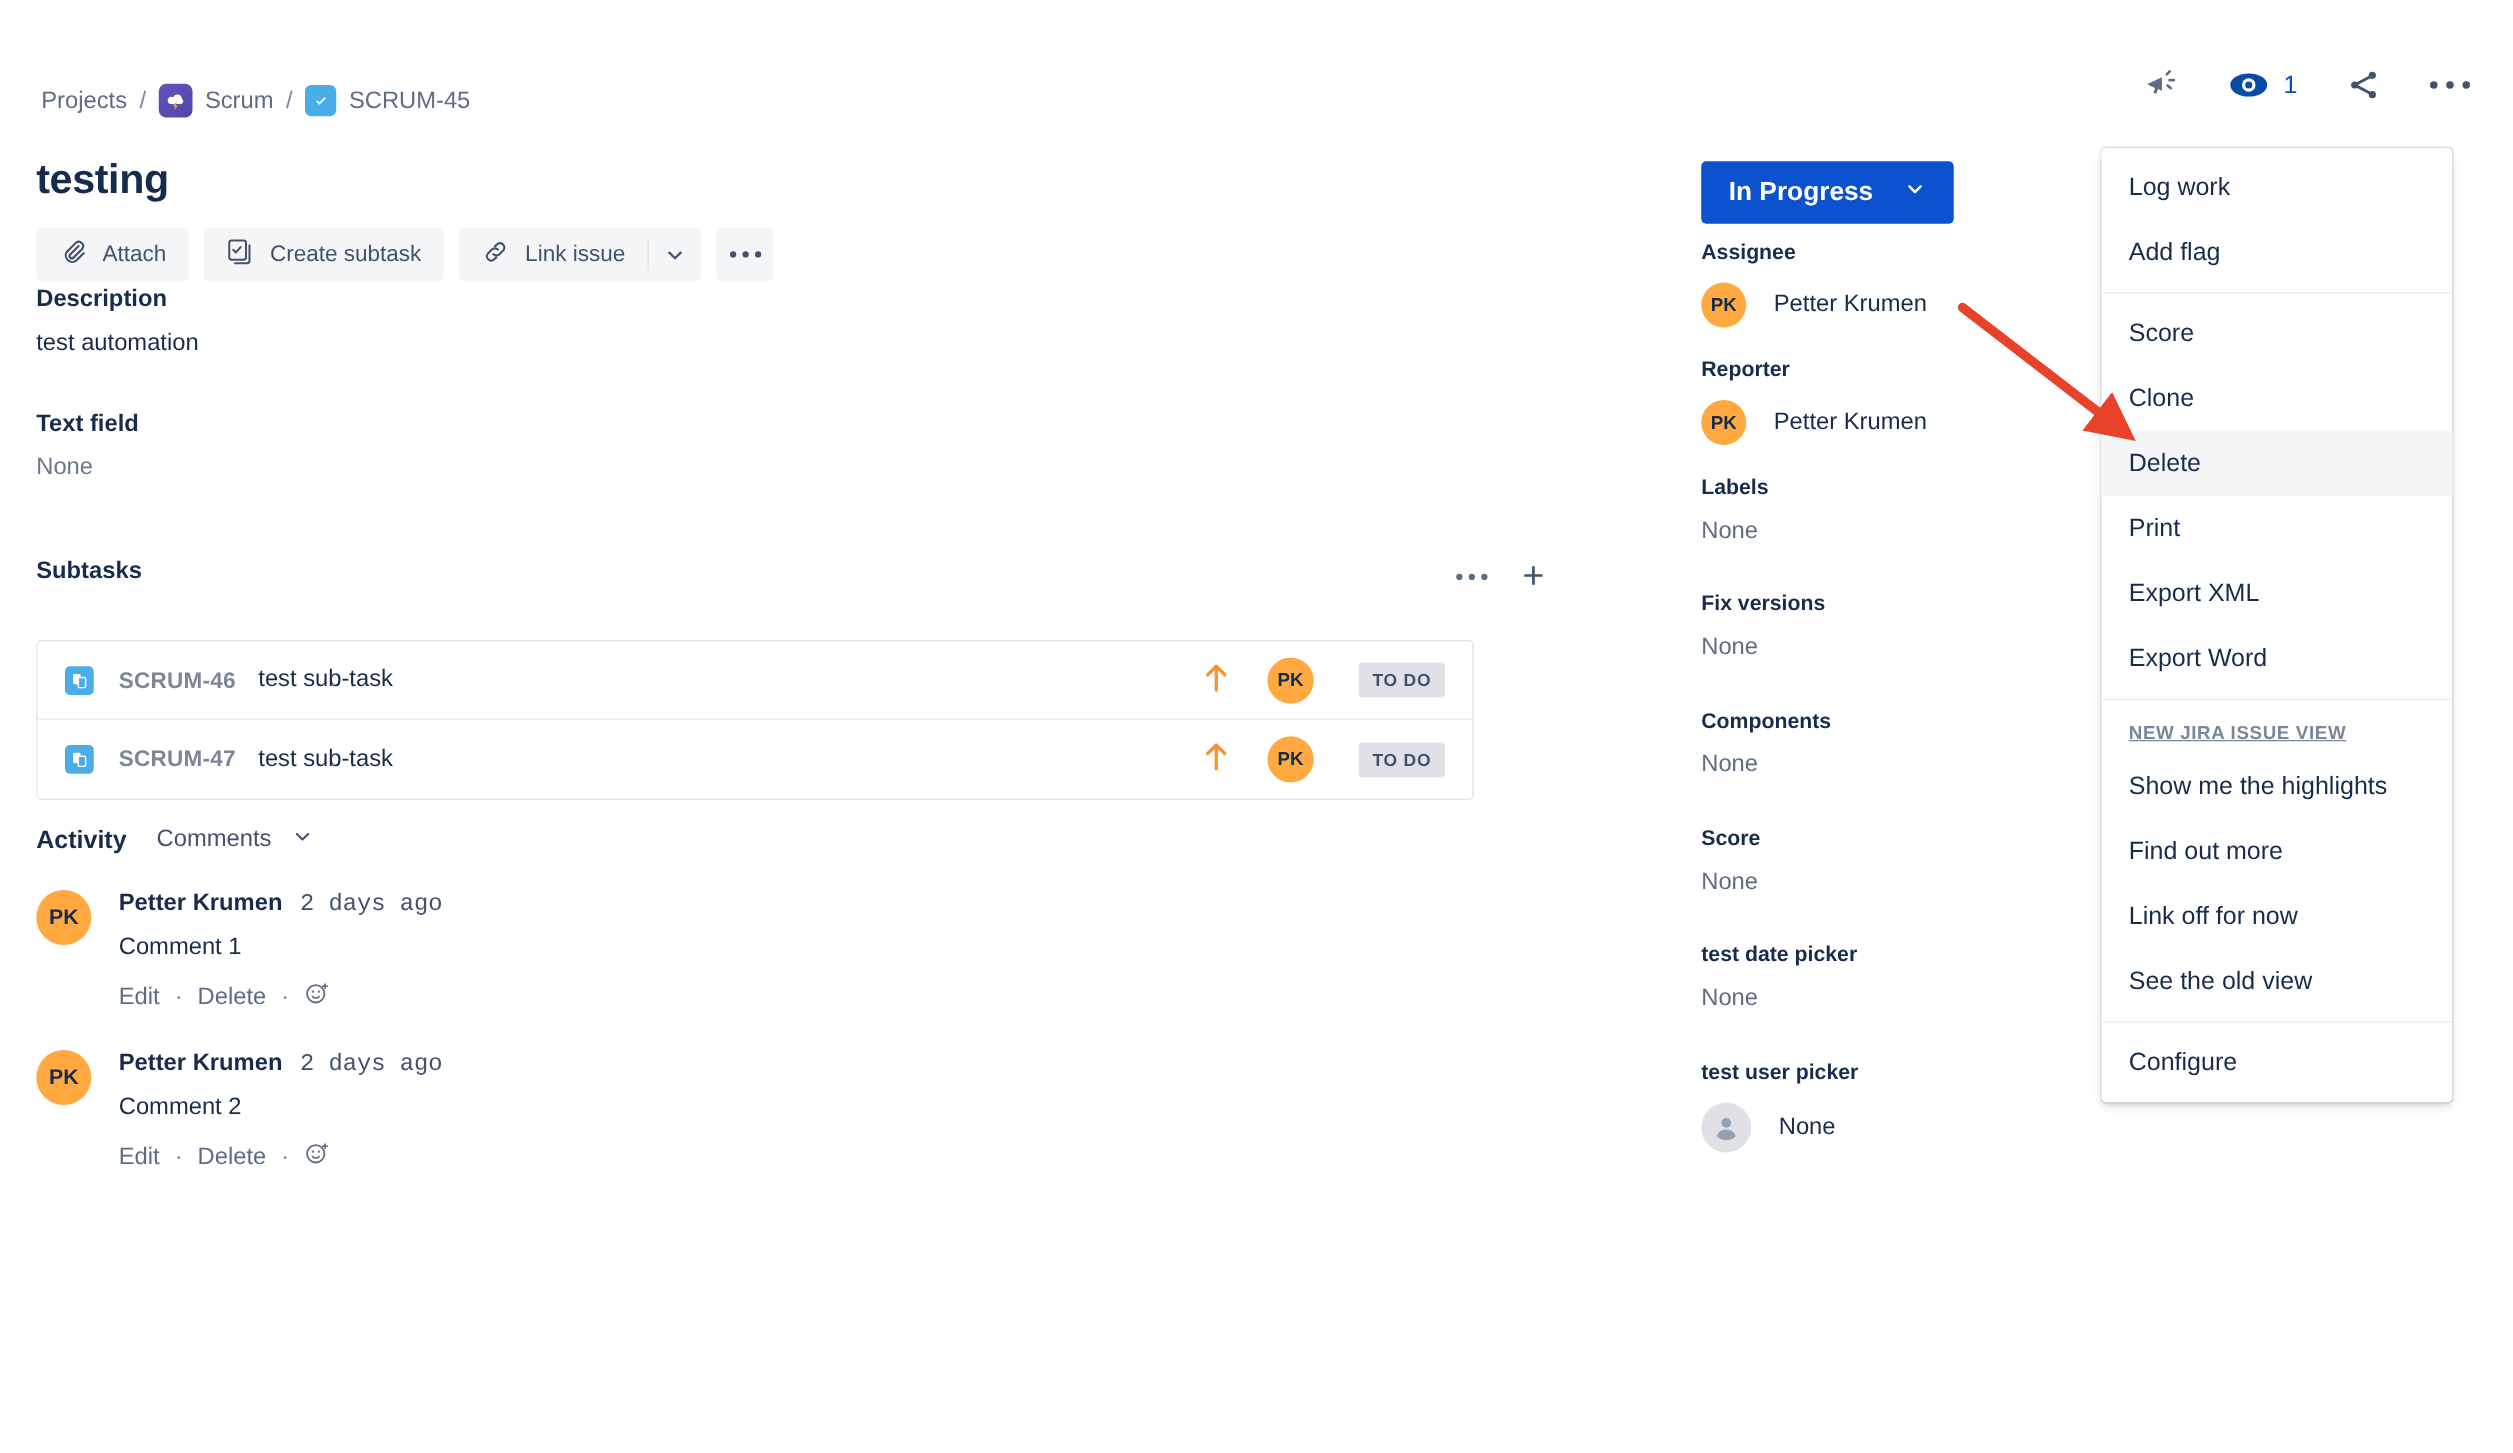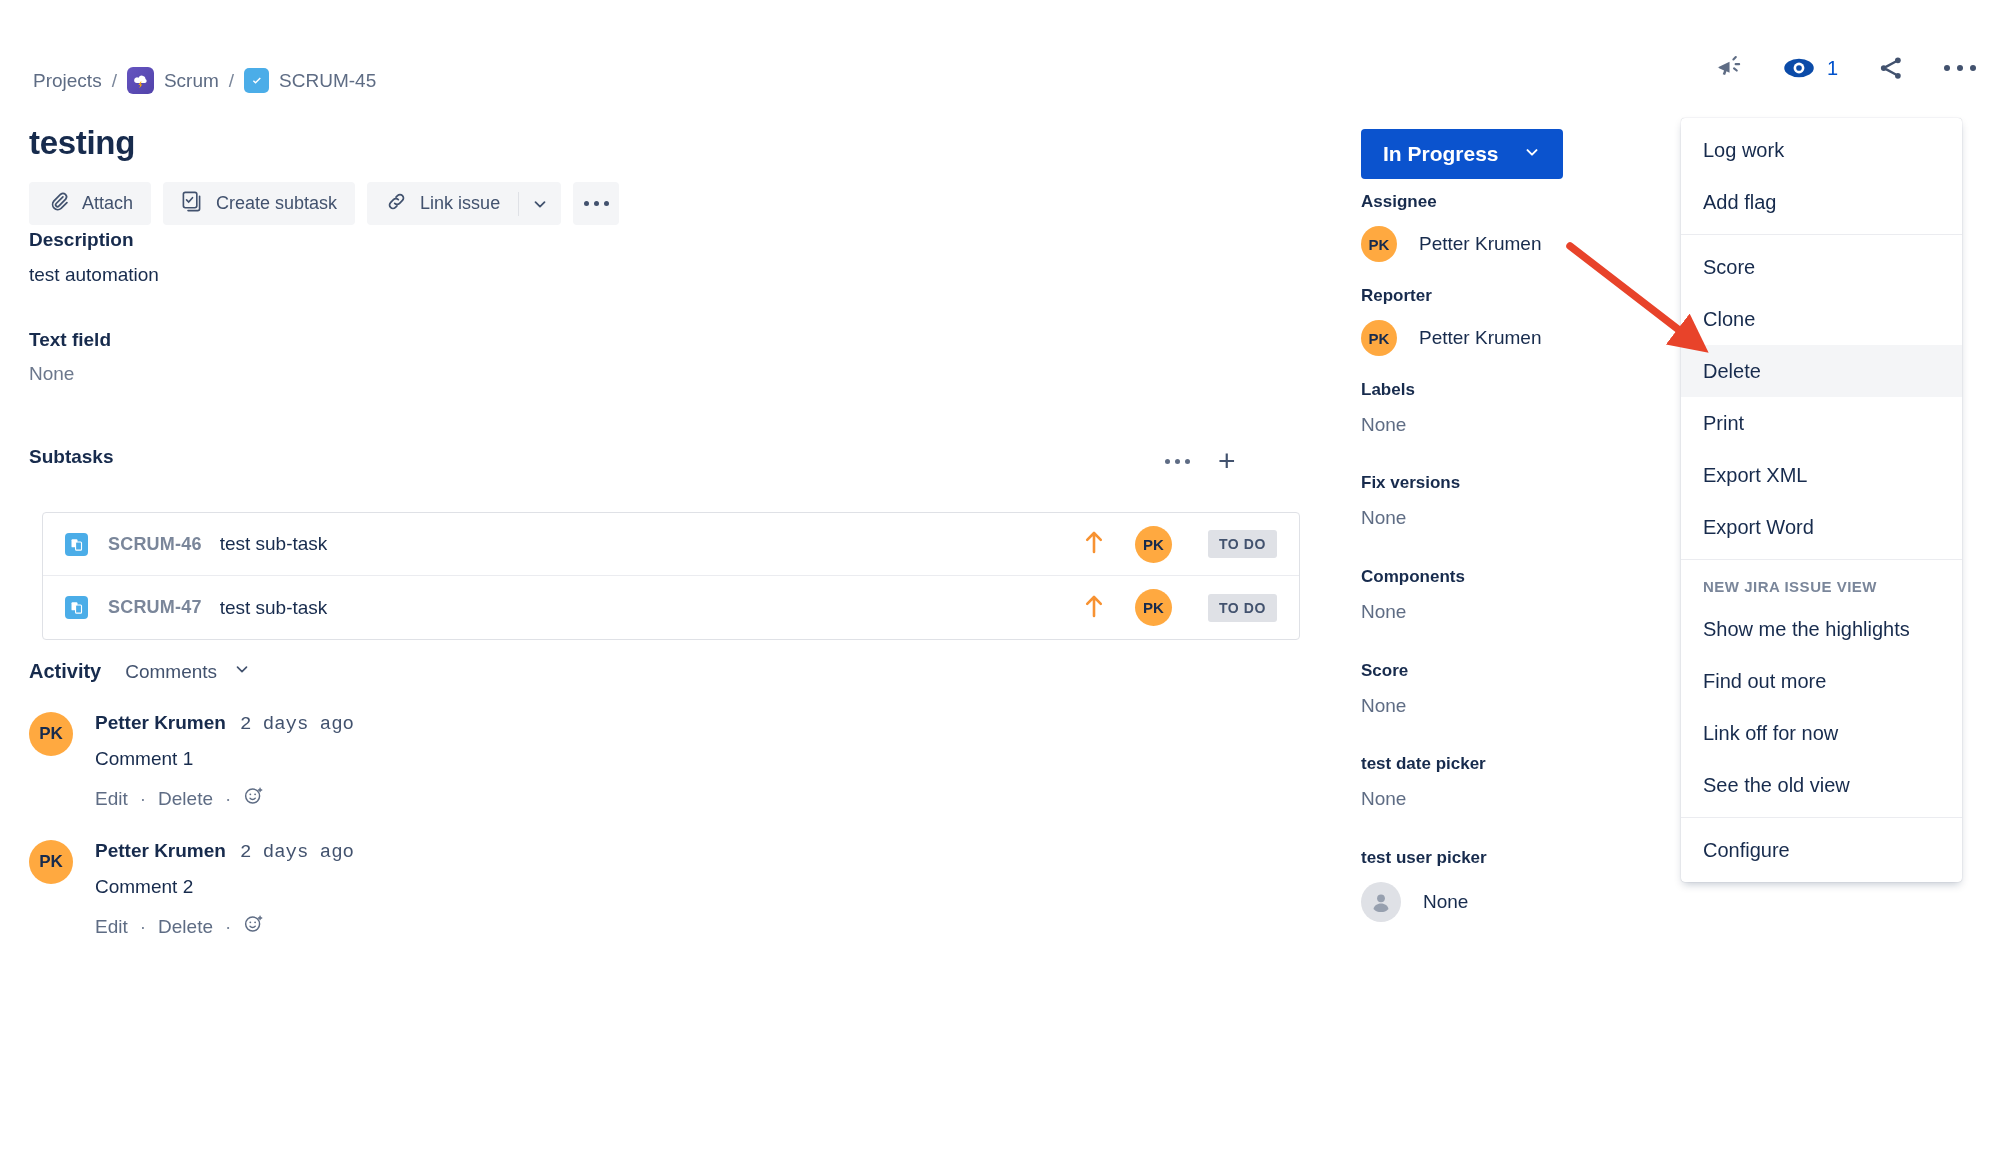--- a/index.html
+++ b/index.html
@@ -71,21 +71,21 @@
   .st-dots { display:flex; gap:5px; cursor:pointer; }
   .st-dots .dot { background:#5E6C84; }
   .plus { font-size:30px; color:#42526E; line-height:1; cursor:pointer; font-weight:300; }
 
   #progress-wrap { position:absolute; left:29px; top:455px; display:flex; align-items:center; gap:20px; width:1200px; }
   .progress-track { height:10px; background:#EBECF0; border-radius:5px; flex:1; }
   .progress-fill { height:10px; border-radius:5px; background:#0052CC; width:0%; }
   #progress-text { font-size:19px; color:#5E6C84; white-space:nowrap; }
 
   .subtask-list {
-    position:absolute; left:42px; top:488px; width:1258px;
+    position:absolute; left:29px; top:488px; width:1150px;
     border:1px solid #DFE1E6; border-radius:4px; background:#fff; overflow:hidden;
   }
   .subtask-row {
     height:63px; display:flex; align-items:center; padding:0 22px;
     border-bottom:1px solid #EBECF0; cursor:pointer;
   }
   .subtask-row:last-child { border-bottom:none; }
   .st-type-icon {
     width:23px; height:23px; border-radius:4px; background:#4BADE8; flex:none;
     display:inline-flex; align-items:center; justify-content:center; margin-right:20px;
@@ -155,21 +155,21 @@
     padding:6px 0; z-index:20;
   }
   .menu-item {
     height:52px; display:flex; align-items:center; padding:0 22px;
     font-size:20px; color:#172B4D; cursor:pointer; white-space:nowrap;
   }
   .menu-item.active { background:#F4F5F7; }
   .menu-sep { height:1px; background:#EBECF0; margin:6px 0; }
   .menu-heading {
     padding:12px 22px 8px; font-size:15px; font-weight:bold;
-    color:#7A869A; letter-spacing:0.5px; text-transform:uppercase;
+    color:#7A869A; letter-spacing:0.5px; text-transform:uppercase;text-decoration:underline;
   }
 
   
   #annot-arrow { position:absolute; left:1540px; top:200px; pointer-events:none; z-index:40; }
 </style>
 </head>
 <body>
 
 <div class="page">
 

